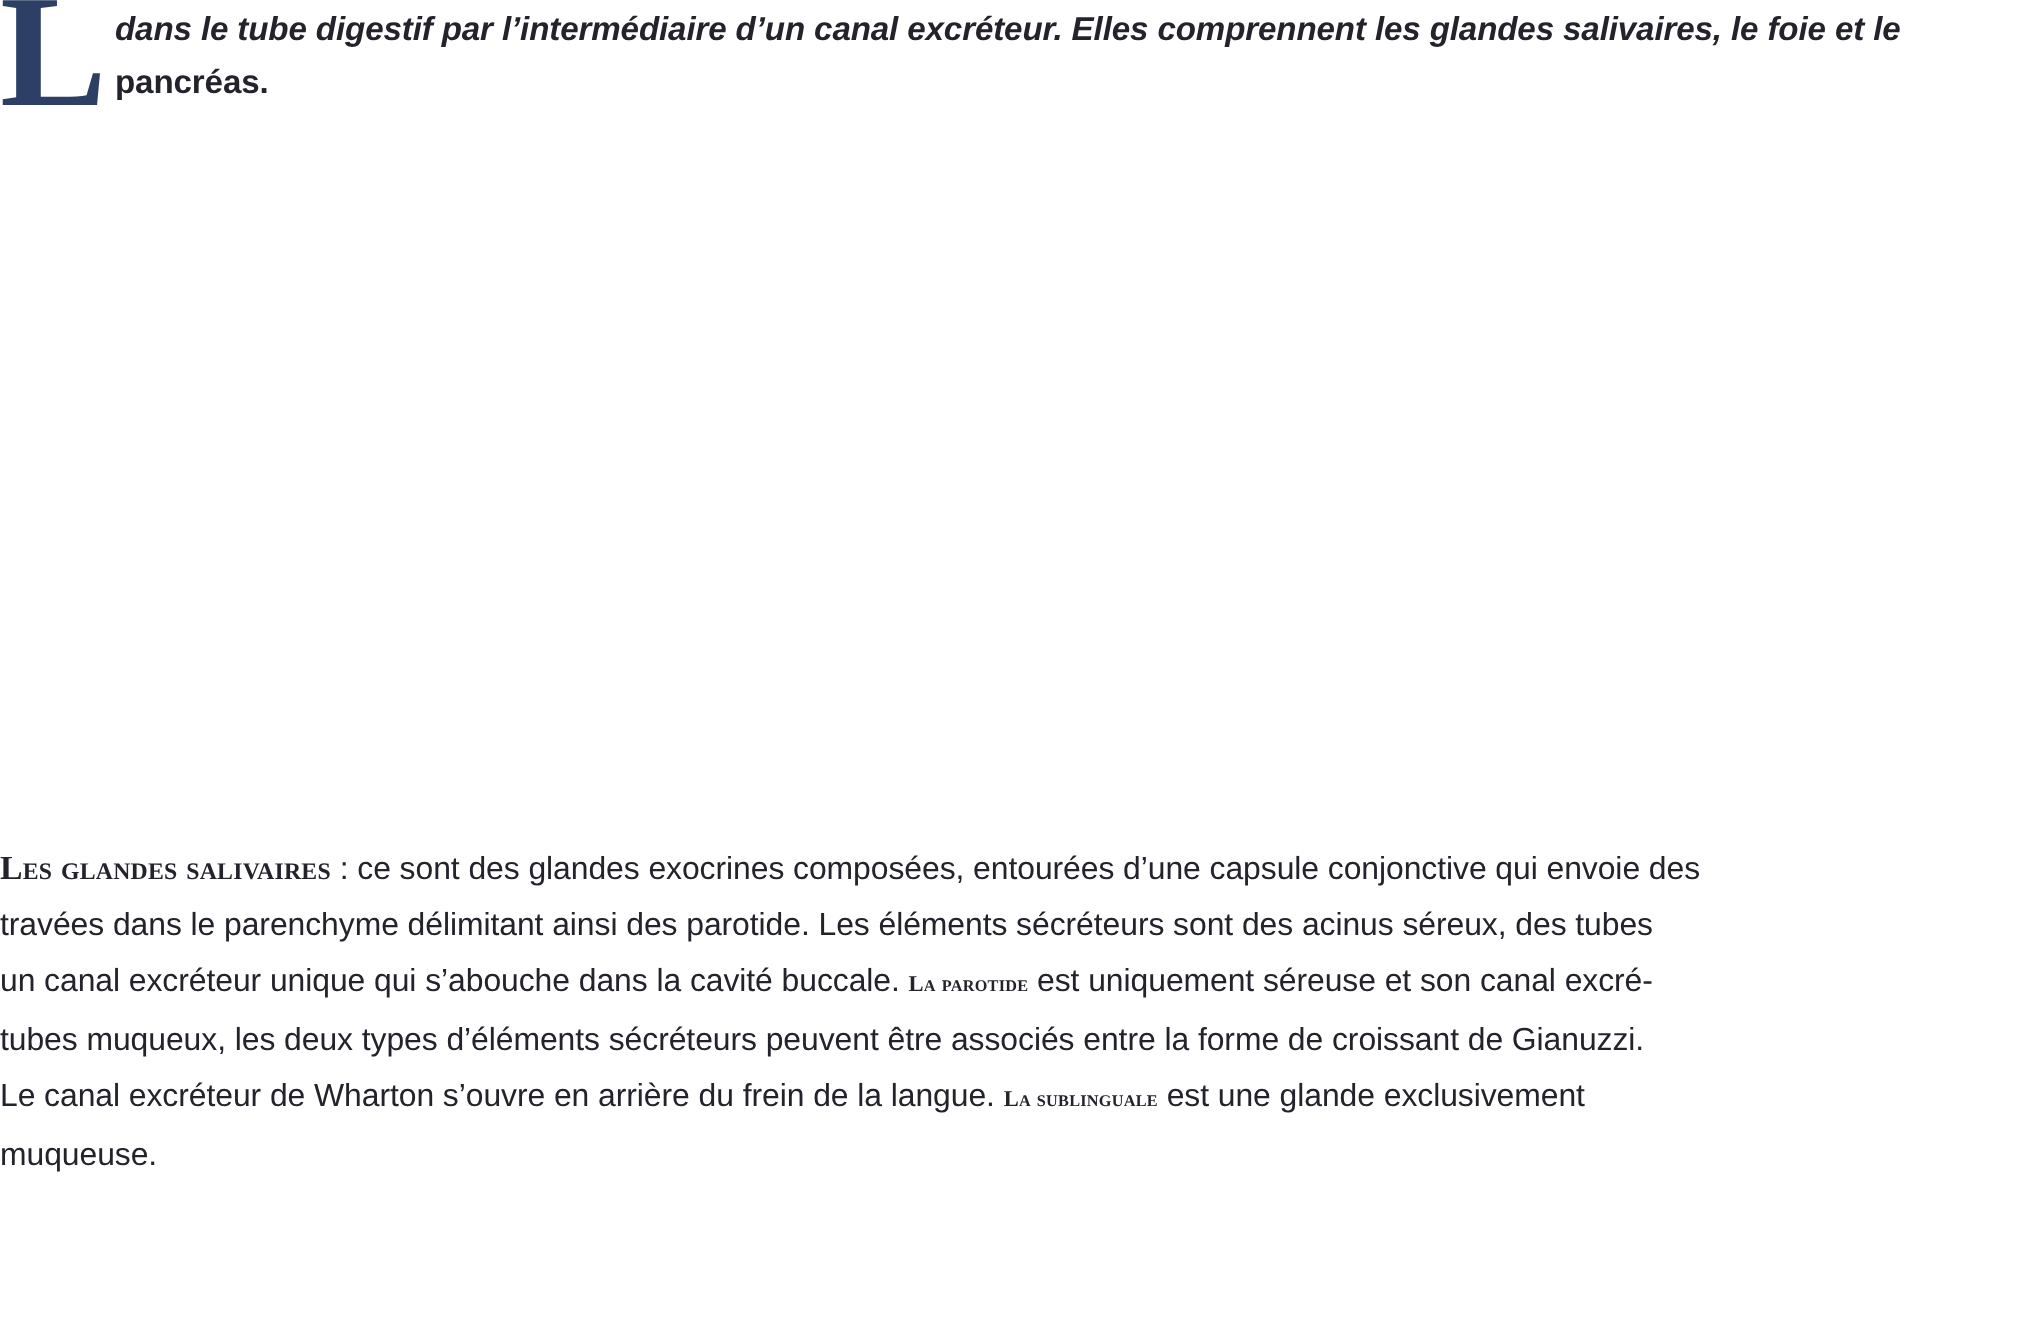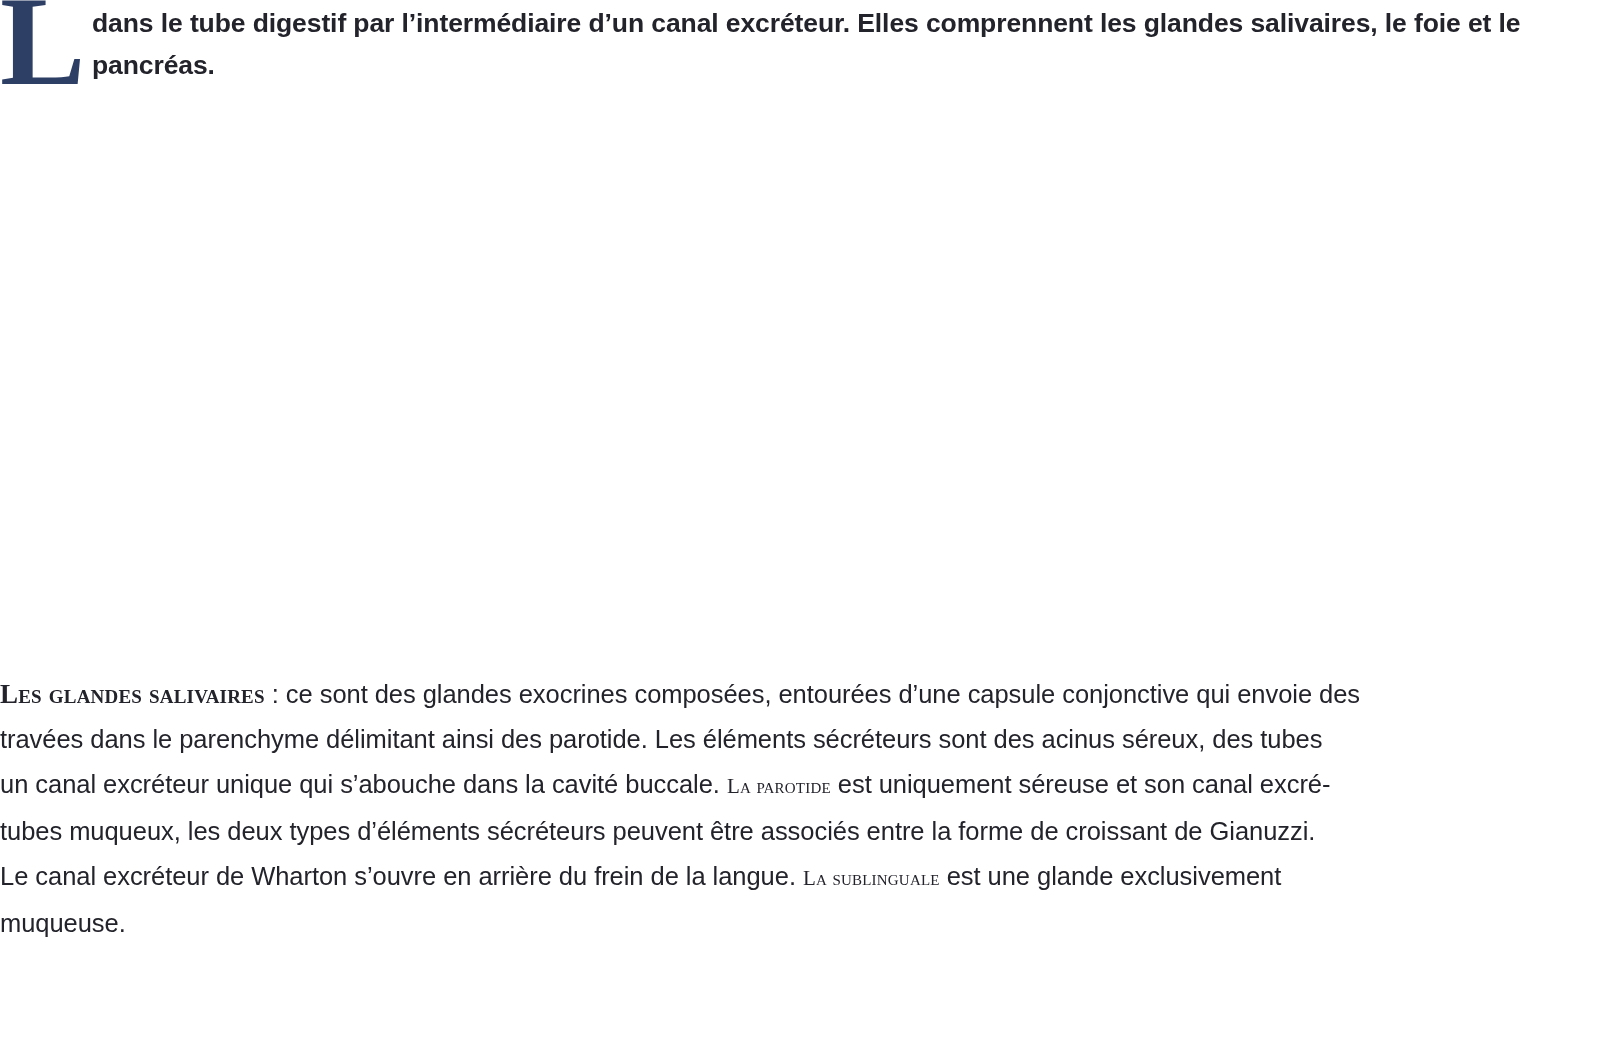--- a/index.html
+++ b/index.html
@@ -52,21 +52,21 @@
     padding-top: 2px;
     padding-left: 0;
     text-align: left;
   }
 
   .intro-text .line {
     display: block;
     white-space: nowrap;
   }
   .intro-text .line.l1 { margin-left: 94px; }
-  .intro-text .line.l2 { margin-left: 48px; }
+  .intro-text .line.l2 { margin-left: 48px; font-style: italic; }
   .intro-text .line.l3 { margin-left: 69px; }
 
   
   .figure-gap {
     position: absolute;
     left: 0;
     top: 130px;
     width: 1624px;
     height: 530px;
     background: transparent;
@@ -89,24 +89,24 @@
     letter-spacing: -0.05px;
   }
 
   .body-text .ln {
     display: block;
     white-space: nowrap;
   }
 
   
   .sc {
-    font-weight: normal;
+    font-weight: bold;
     font-variant: small-caps;
     font-family: "Liberation Serif", serif;
-    font-size: 21px;
+    font-size: 18px;
     letter-spacing: 0.2px;
   }
   .sc-first {
     font-weight: bold;
     font-family: "Liberation Serif", serif;
     font-size: 27px;
     letter-spacing: 0.2px;
     font-variant: small-caps;
   }
 </style>

